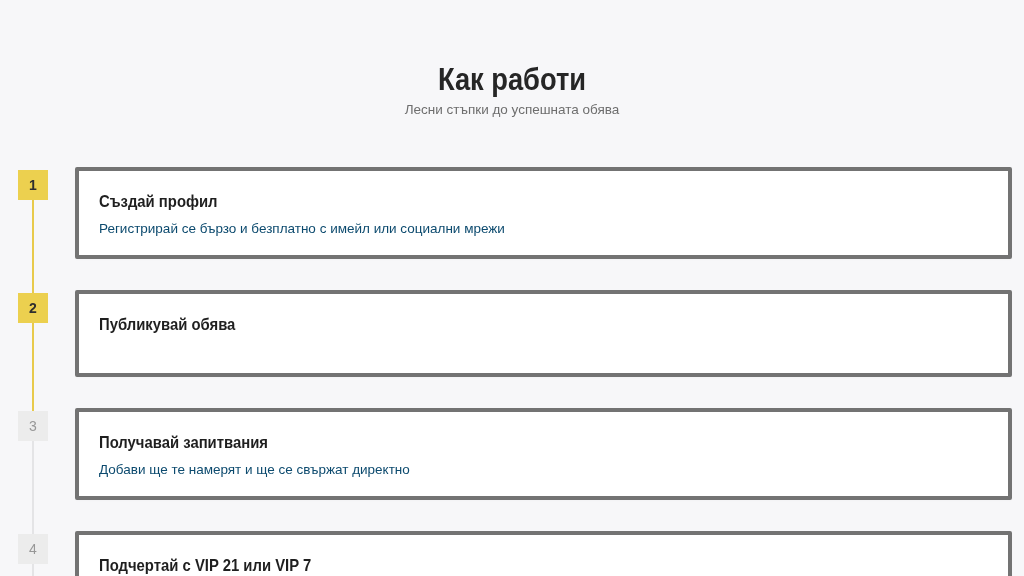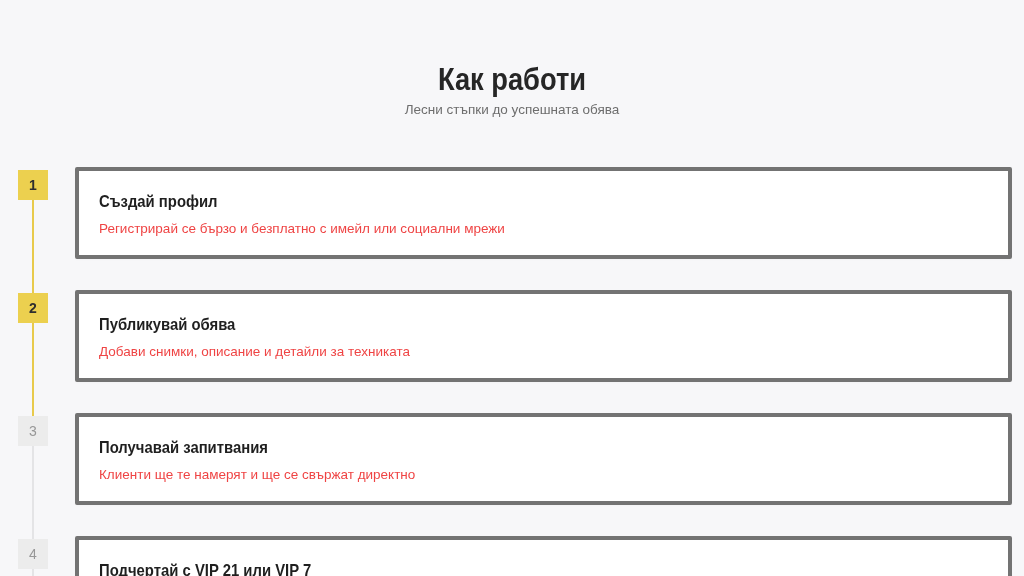--- a/index.html
+++ b/index.html
@@ -81,21 +81,21 @@
     font-size: 16.5px;
     font-weight: 700;
     color: #1f1f1f;
     transform: scaleX(0.9);
     transform-origin: 0 50%;
     white-space: nowrap;
   }
   .card p {
     margin-top: 10px;
     font-size: 13.5px;
-    color: #ef4444;
+    color: #0c4a6e;
   }
 </style>
 </head>
 <body>
 
 <div class="header">
   <h1>Как работи</h1>
   <p>Лесни стъпки до успешната обява</p>
 </div>
 
@@ -112,32 +112,31 @@
     </div>
   </div>
 
   <div class="step active">
     <div class="timeline">
       <span class="badge">2</span>
       <span class="connector"></span>
     </div>
     <div class="card">
       <h3>Публикувай обява</h3>
-      <p>Добави снимки, описание и детайли за техниката</p>
     </div>
   </div>
 
   <div class="step inactive">
     <div class="timeline">
       <span class="badge">3</span>
       <span class="connector"></span>
     </div>
     <div class="card">
       <h3>Получавай запитвания</h3>
-      <p>Клиенти ще те намерят и ще се свържат директно</p>
+      <p>Добави ще те намерят и ще се свържат директно</p>
     </div>
   </div>
 
   <div class="step inactive">
     <div class="timeline">
       <span class="badge">4</span>
       <span class="connector"></span>
     </div>
     <div class="card">
       <h3>Подчертай с VIP 21 или VIP 7</h3>

